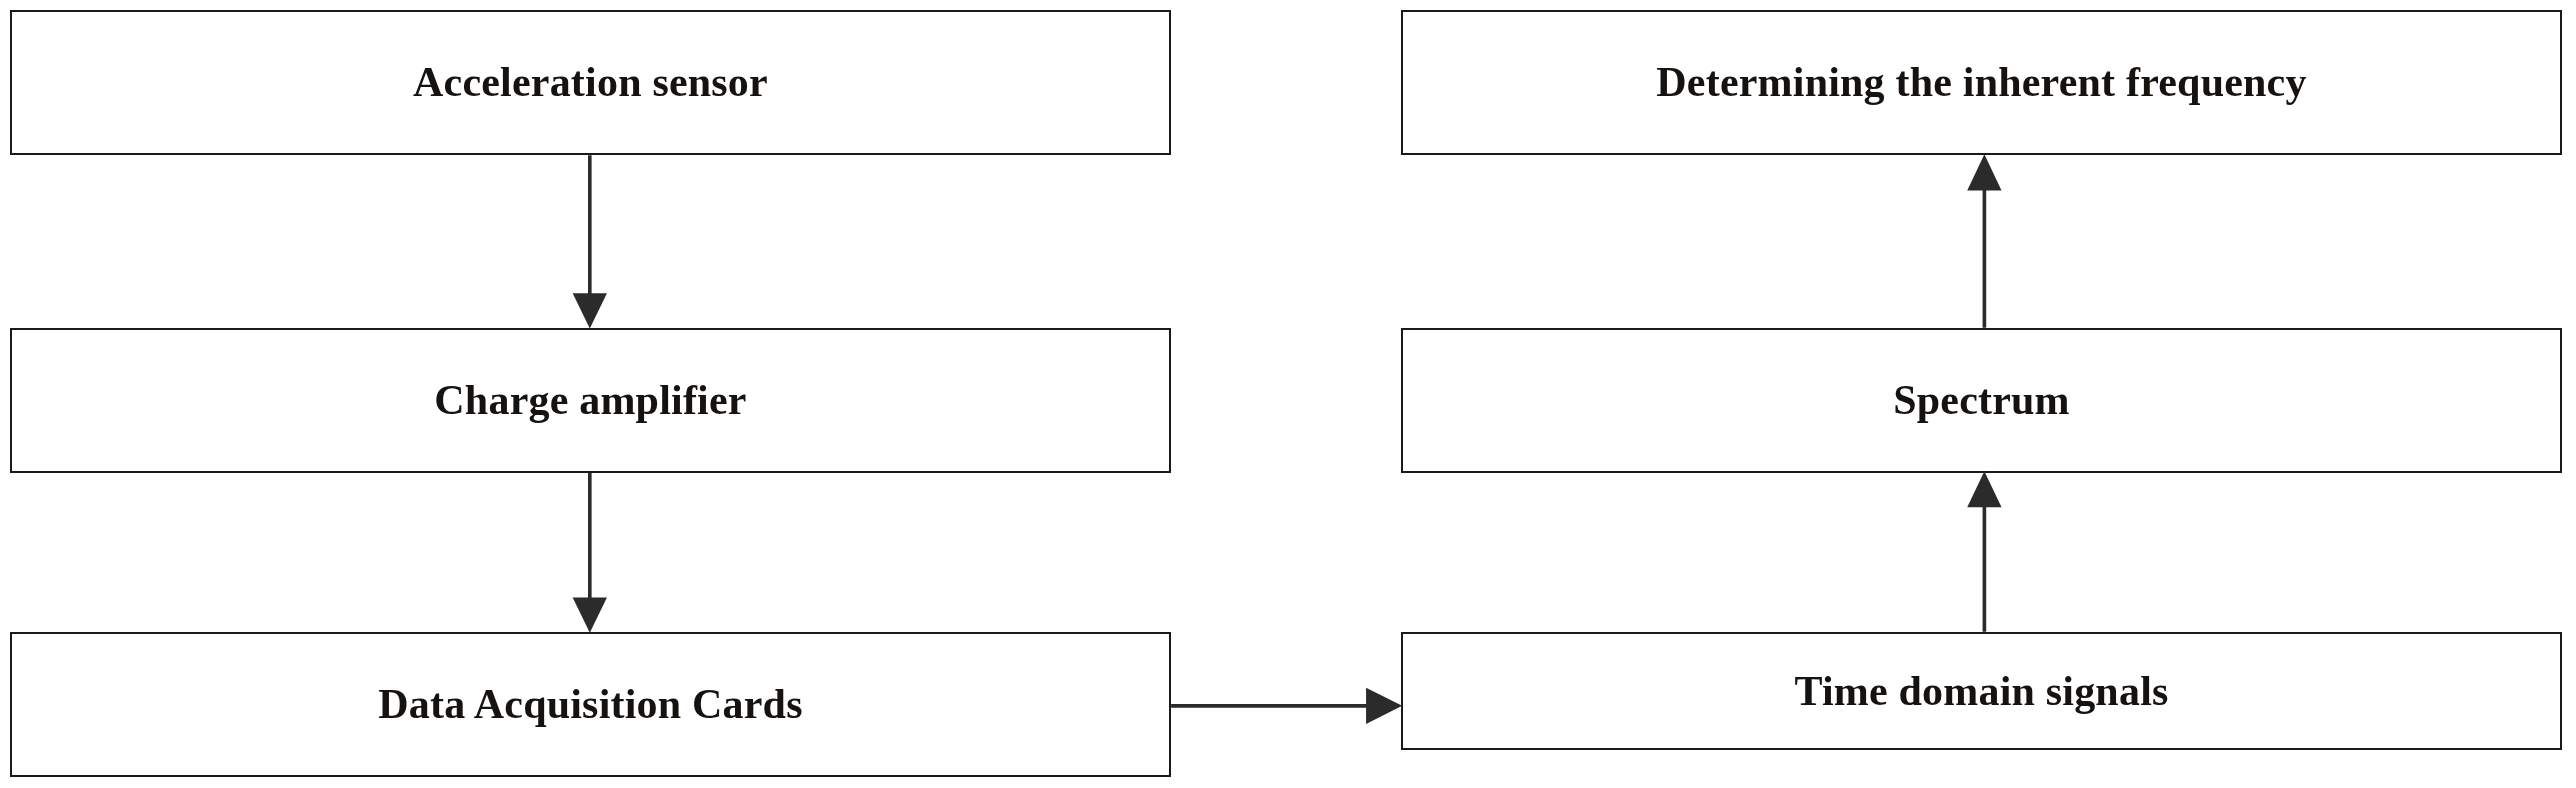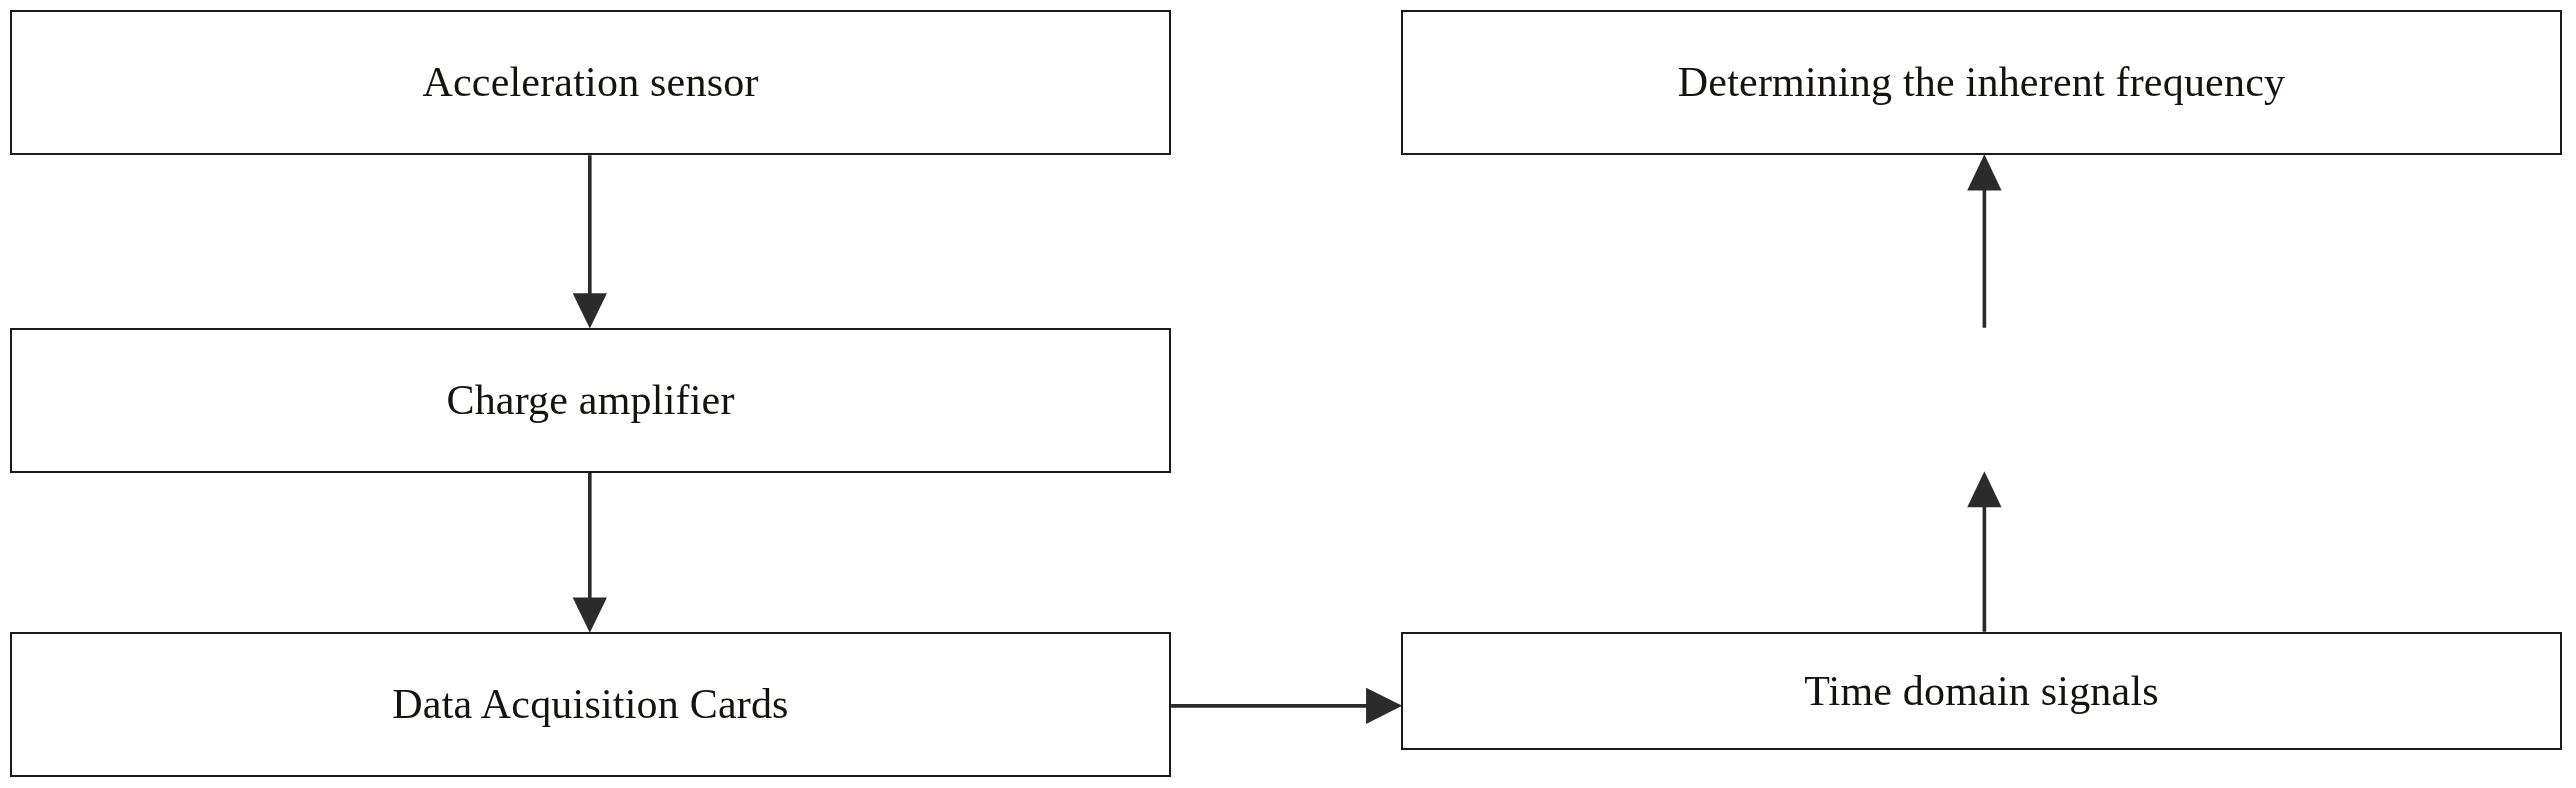--- a/index.html
+++ b/index.html
@@ -23,21 +23,21 @@
     display: flex;
     align-items: center;
     justify-content: center;
   }
   .node-label {
     color: #15120f;
     font-size: 42px;
     line-height: 1.1;
     letter-spacing: 0.2px;
     white-space: nowrap;
-    font-weight: 400;
+    font-weight: 700;
   }
   .edge-layer {
     position: absolute;
     left: 0;
     top: 0;
     width: 2576px;
     height: 788px;
     pointer-events: none;
   }
   .edge-line {
@@ -64,20 +64,23 @@
   </div>
 
   <div class="node" style="left:1401px; top:10px; width:1161px; height:145px;">
     <span class="node-label">Determining the inherent frequency</span>
   </div>
 
   <div class="node" style="left:10px; top:632px; width:1161px; height:145px;">
     <span class="node-label">Data Acquisition Cards</span>
   </div>
 
+  <div class="node" style="left:1401px; top:328px; width:1161px; height:145px;">
+    <span class="node-label">Spectrum</span>
+  </div>
 
   <div class="node" style="left:1401px; top:632px; width:1161px; height:118px;">
     <span class="node-label">Time domain signals</span>
   </div>
 
   <svg class="edge-layer" viewBox="0 0 2853 873" width="2576" height="788">
 
     <g>
       <line class="edge-line" x1="653" y1="172" x2="653" y2="348"></line>
       <polygon class="arrow-head" points="653,364 634,325 672,325"></polygon>

